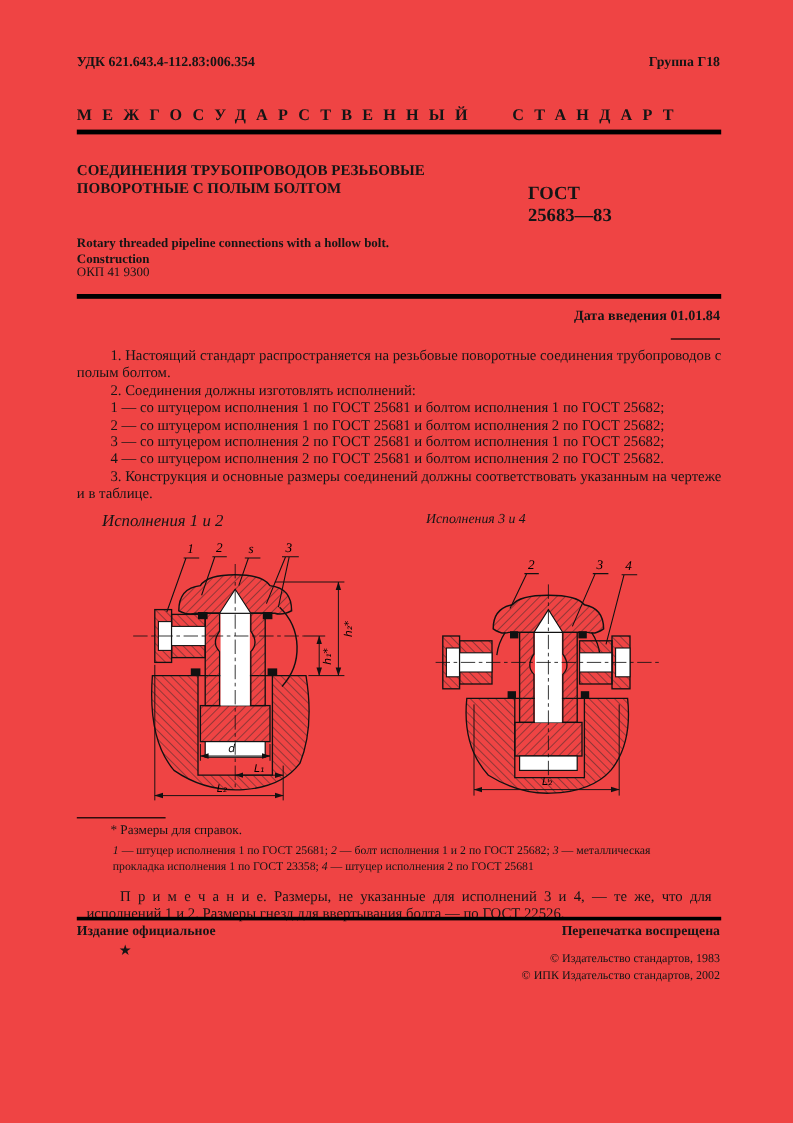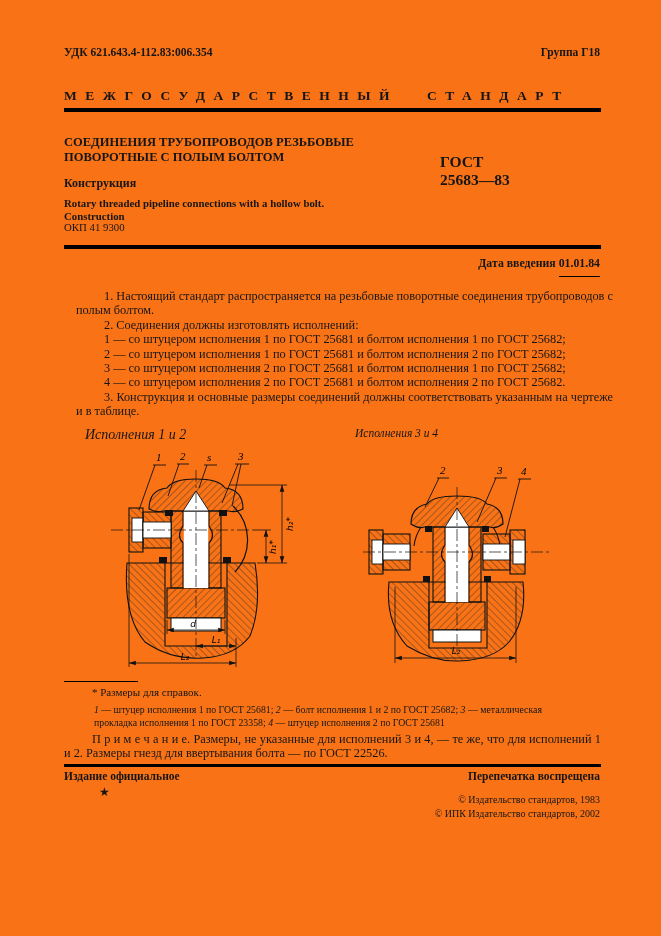--- a/index.html
+++ b/index.html
@@ -1,17 +1,17 @@
 <!DOCTYPE html>
 <html><head>
 <meta charset="utf-8">
 <style>
   html,body{margin:0;padding:0;background:#888;}
   .page{
-    position:relative;width:661px;height:936px;background:#f97316;
+    position:relative;width:661px;height:936px;background:#ef4444;
     font-family:"Liberation Serif", serif;color:#151515;overflow:hidden;
     margin:0 auto;
   }
   .abs{position:absolute;}
   .b{font-weight:bold;}
   .i{font-style:italic;}
   .center{text-align:left;}
   .right{text-align:right;}
   .just{text-align:justify;}
   .rule{position:absolute;background:#000;}
@@ -19,32 +19,32 @@
   .group{right:61px;top:46px;font-size:11.5px;}
   .std-line{left:64px;top:88px;width:537px;font-size:13.5px;letter-spacing:8.5px;word-spacing:17px;white-space:nowrap;}
   .rule-std{left:64px;top:108px;width:537px;height:3.5px;}
   .title-ru{left:64px;top:135px;width:372px;font-size:12.5px;line-height:15px;}
   .subtitle{left:64px;top:176px;width:372px;font-size:12px;}
   .gost{left:440px;top:153px;width:160px;font-size:15.5px;line-height:18px;}
   .title-en{left:64px;top:197px;width:440px;font-size:10.8px;line-height:13px;font-weight:bold;}
   .okp{left:64px;top:221px;font-size:10.8px;}
   .rule-top{left:64px;top:245px;width:537px;height:4px;}
   .date-line{right:61px;top:256px;font-size:11.8px;}
-  .date-val{border-bottom:1.5px solid #000;padding-bottom:6px;}
-  .body-text{left:64px;top:289px;width:537px;font-size:12.3px;line-height:14.4px;margin-left:12px;}
+  .date-val{border-bottom:1.5px solid #000;padding-bottom:12px;}
+  .body-text{left:64px;top:289px;width:537px;font-size:12.3px;line-height:14.4px;}
   .body-text p{margin:0;text-indent:28px;}
   .cap-left{left:85px;top:427px;width:240px;font-size:14px;}
   .cap-right{left:355px;top:427px;width:240px;font-size:11.5px;}
   .fig{position:absolute;}
   .fn-rule{left:64px;top:681px;width:74px;height:1.2px;}
   .fn{left:64px;top:686px;width:537px;font-size:11px;}
   .fn p{margin:0;text-indent:28px;}
   .legend{left:64px;top:703px;width:537px;font-size:9.8px;line-height:13px;padding:0 30px;box-sizing:border-box;}
   .note{left:64px;top:732px;width:537px;font-size:12.3px;line-height:14.4px;}
-  .note p{margin:0;text-indent:28px;}
+  .note p{margin:8px;text-indent:28px;}
   .rule-bot{left:64px;top:764px;width:537px;height:2.5px;}
   .official{left:64px;top:770px;font-size:11.5px;}
   .reprint{right:61px;top:770px;font-size:11.5px;}
   .star{left:99px;top:785px;font-size:12px;}
   .copyright{right:61px;top:793px;font-size:10px;line-height:14px;}
   svg text{font-family:"Liberation Serif", serif;}
   svg .dim-t{font-family:"DejaVu Sans", sans-serif;font-size:9px;font-style:italic;}
   svg .co-t{font-size:11px;font-style:italic;}
 </style>
 </head>
@@ -55,21 +55,20 @@
   <div class="abs udk b">УДК 621.643.4-112.83:006.354</div>
   <div class="abs group b">Группа Г18</div>
 
   <div class="abs std-line b">МЕЖГОСУДАРСТВЕННЫЙ СТАНДАРТ</div>
   <div class="rule rule-std"></div>
 
   <div class="abs title-ru center b">
     <div>СОЕДИНЕНИЯ ТРУБОПРОВОДОВ РЕЗЬБОВЫЕ</div>
     <div>ПОВОРОТНЫЕ С ПОЛЫМ БОЛТОМ</div>
   </div>
-  <div class="abs subtitle center b">Конструкция</div>
 
   <div class="abs gost center b">
     <div>ГОСТ</div>
     <div>25683—83</div>
   </div>
 
   <div class="abs title-en center">
     <div>Rotary threaded pipeline connections with a hollow bolt.</div>
     <div>Construction</div>
   </div>

